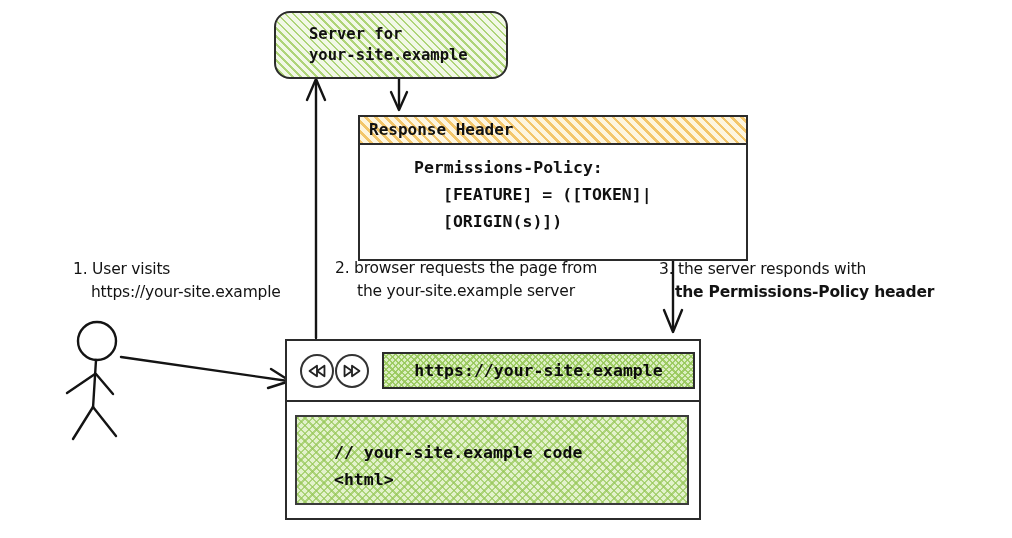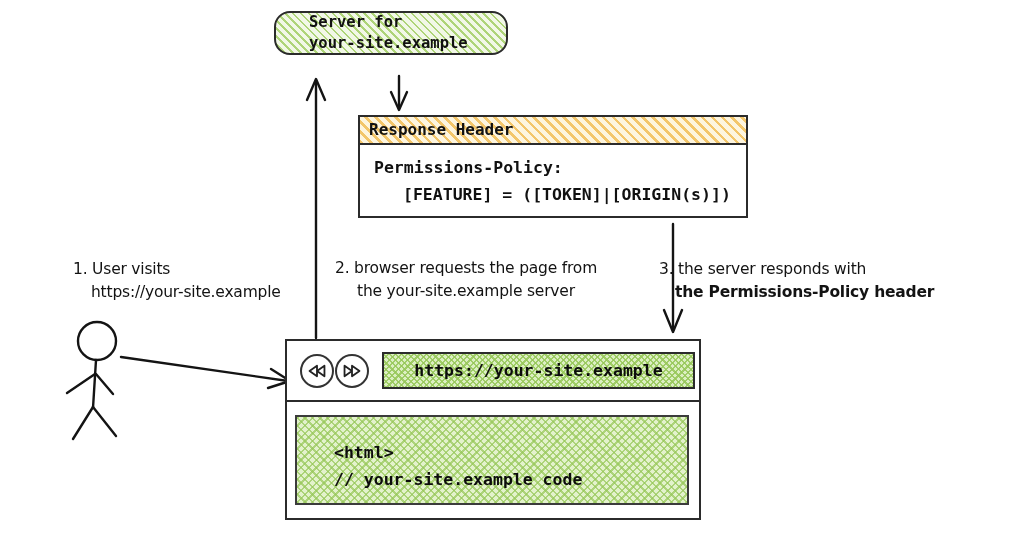--- a/index.html
+++ b/index.html
@@ -17,21 +17,21 @@
     background:#ffffff;
     overflow:hidden;
   }
   .overlay{
     position:absolute;left:0;top:0;width:1012px;height:538px;
     pointer-events:none;
   }
 
   
   .server-box{
-    position:absolute;left:274px;top:11px;width:234px;height:44px;
+    position:absolute;left:274px;top:11px;width:234px;height:68px;
     border:2.4px solid #2b2b2b;border-radius:16px;
     background-color:var(--green-bg);
     background-image:repeating-linear-gradient(45deg,var(--green-line) 0 1.8px,transparent 1.8px 5.6px);
     display:flex;flex-direction:column;justify-content:center;
     padding-left:33px;
   }
   .server-box .line{
     font-family:"DejaVu Sans Mono",monospace;
     font-weight:bold;font-size:15.5px;line-height:21px;color:#111;
   }
@@ -43,23 +43,23 @@
   }
   .response-title{
     background-color:var(--orange-bg);
     background-image:repeating-linear-gradient(45deg,var(--orange-line) 0 2.6px,transparent 2.6px 7px);
     border-bottom:2.2px solid #2b2b2b;
     font-family:"DejaVu Sans Mono",monospace;
     font-weight:bold;font-size:16px;color:#111;
     height:28px;line-height:26px;padding-left:9px;
   }
   .response-body{
-    padding:9px 0 8px 14px;
-    font-family:"DejaVu Sans Mono",monospace;
-    font-weight:bold;font-size:16.5px;line-height:27px;color:#111;
+    padding:9px 0 24px 14px;
+    font-family:"DejaVu Sans Mono",monospace;
+    font-weight:bold;font-size:16.5px;line-height:27px;color:#111;margin-left:40px;
   }
   .response-body .indent{padding-left:29px;}
 
   
   .annotation{
     position:absolute;
     font-size:15.5px;line-height:23px;color:#131313;
     letter-spacing:-0.2px;
   }
   .annotation .l2{display:block;}
@@ -182,19 +182,19 @@
           <path d="M3 2.5 L10 7.5 L3 12.5 Z"></path>
           <path d="M10 2.5 L17 7.5 L10 12.5 Z"></path>
         </svg>
       </div>
       <div class="url-bar">
         <span>https://your-site.example</span>
       </div>
     </div>
     <div class="browser-content">
       <div class="page-box">
+        <div>// your-site.example code</div>
         <div>&lt;html&gt;</div>
-        <div>// your-site.example code</div>
       </div>
     </div>
   </div>
 
 </div>
 
 </body></html>

